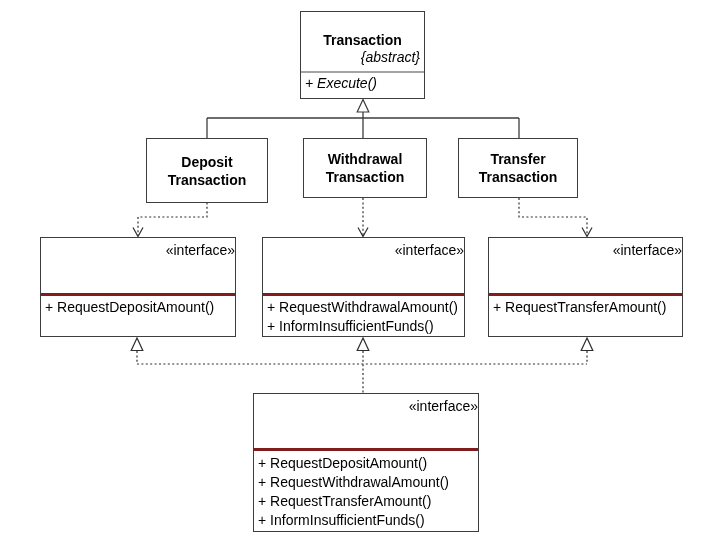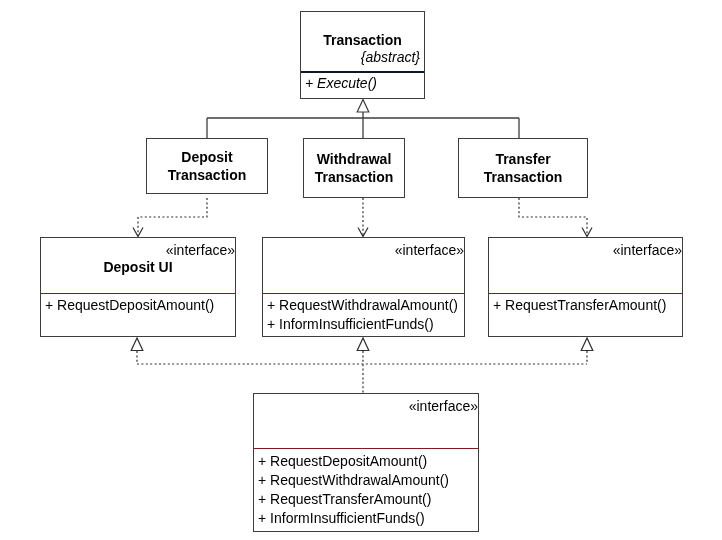--- a/index.html
+++ b/index.html
@@ -58,27 +58,27 @@
     font-size: 14px;
     line-height: 17px;
     text-align: right;
     padding-right: 4px;
     font-style: italic;
   }
   .tx-namecomp { padding-top: 20px; height: 59px; }
   .tx-namecomp .cls-name { line-height: 17px; }
   .iface-namecomp { padding-top: 4px; }
   .method-comp {
-    border-top: 1px solid #7f1d1d;
+    border-top: 3px solid #7f1d1d;
     flex: 1 1 auto;
     padding: 2px 3px 0 4px;
     overflow: hidden;
   }
   .method-comp.thick-divider {
-    border-top: 2px solid #0f172a;
+    border-top: 2px solid #a3a3a3;
     padding-top: 1px;
   }
   .method {
     font-size: 14px;
     line-height: 19px;
     white-space: nowrap;
     text-align: left;
   }
   .italic { font-style: italic; }
 </style>
@@ -124,45 +124,44 @@
   <div class="uml-box" style="left:300px; top:11px; width:125px; height:88px;">
     <div class="name-comp tx-namecomp">
       <div class="cls-name">Transaction</div>
       <div class="modifier">{abstract}</div>
     </div>
     <div class="method-comp thick-divider">
       <div class="method italic">+ Execute()</div>
     </div>
   </div>
 
-  <div class="uml-box" style="left:146px; top:138px; width:122px; height:56px;">
+  <div class="uml-box" style="left:146px; top:138px; width:122px; height:65px;">
     <div class="name-comp center-both">
       <div class="cls-name">Deposit
 Transaction</div>
     </div>
   </div>
 
-  <div class="uml-box" style="left:303px; top:138px; width:102px; height:60px;">
+  <div class="uml-box" style="left:303px; top:138px; width:124px; height:60px;">
     <div class="name-comp center-both">
       <div class="cls-name">Withdrawal
 Transaction</div>
     </div>
   </div>
 
-  <div class="uml-box" style="left:458px; top:138px; width:130px; height:60px;">
+  <div class="uml-box" style="left:458px; top:138px; width:120px; height:60px;">
     <div class="name-comp center-both">
       <div class="cls-name">Transfer
 Transaction</div>
     </div>
   </div>
 
   <div class="uml-box" style="left:40px; top:237px; width:196px; height:100px;">
     <div class="name-comp iface-namecomp" style="height:55px;">
       <div class="stereo">«interface»</div>
-      <div class="iface-name">Deposit UI</div>
     </div>
     <div class="method-comp">
       <div class="method">+ RequestDepositAmount()</div>
     </div>
   </div>
 
   <div class="uml-box" style="left:262px; top:237px; width:203px; height:100px;">
     <div class="name-comp iface-namecomp" style="height:55px;">
       <div class="stereo">«interface»</div>
     </div>

